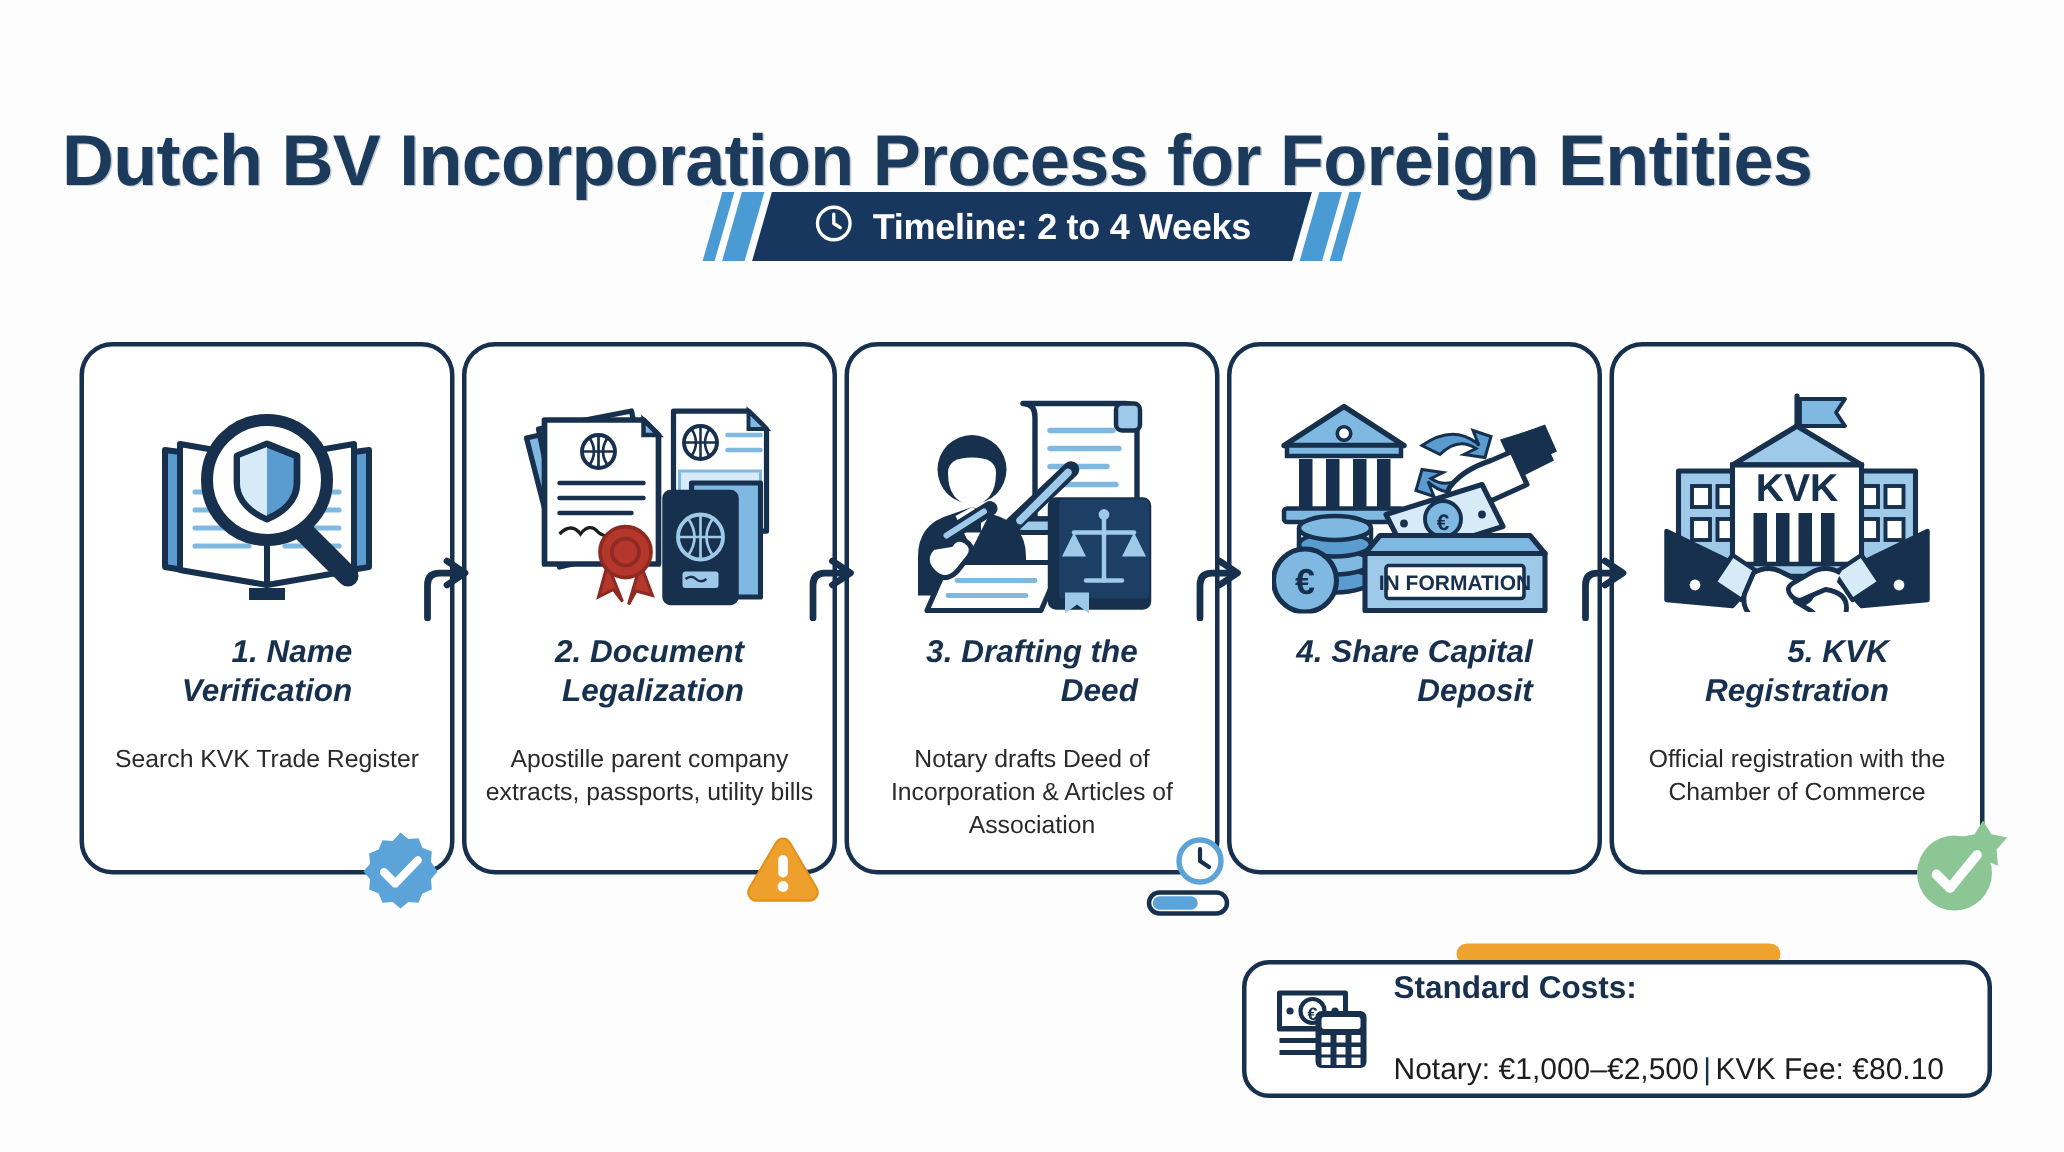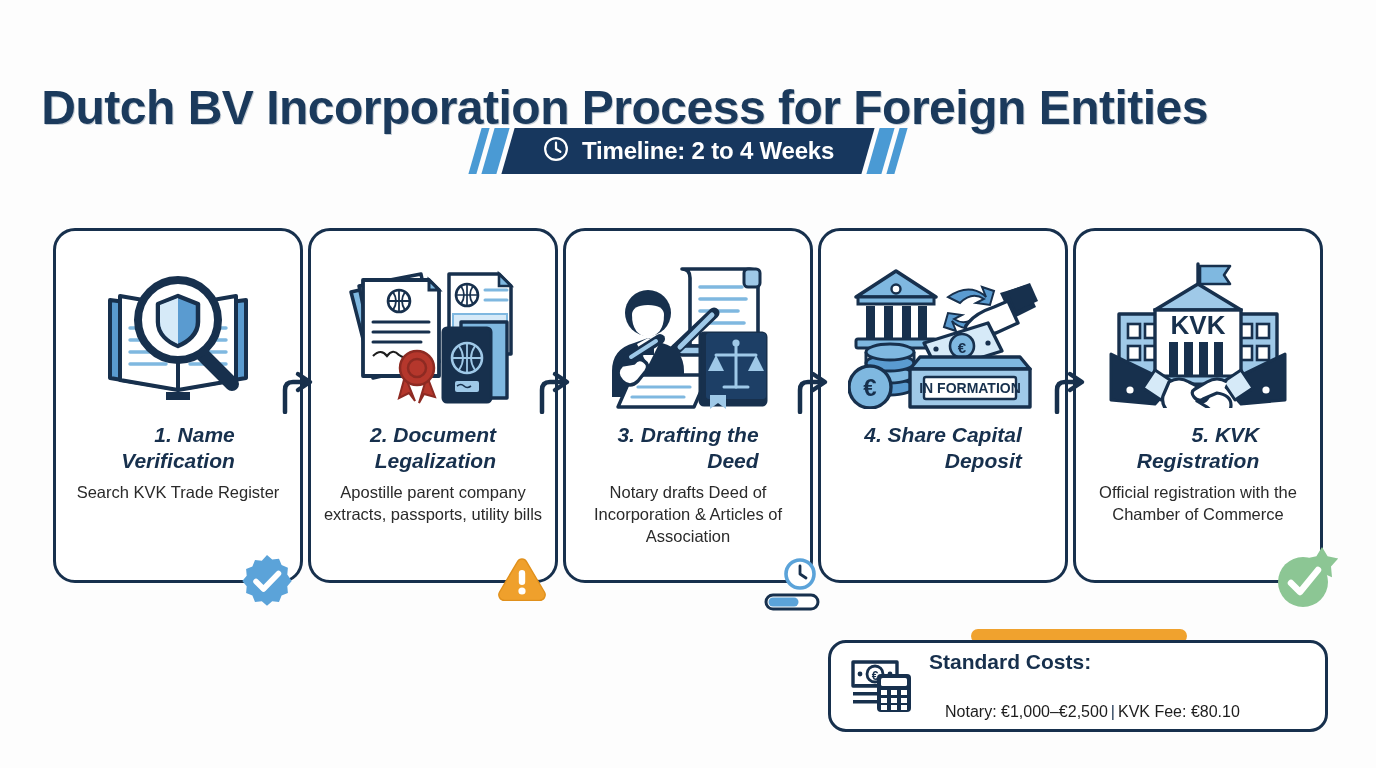--- a/index.html
+++ b/index.html
@@ -58,21 +58,21 @@
     display: flex; flex-direction: column; align-items: center;
     padding: 14px 10px 10px;
   }
   .card-icon { height: 175px; display: flex; align-items: center; justify-content: center; }
   .card-title {
     font-size: 21px; font-weight: bold; color: #17304d;
     text-align: right; line-height: 1.25; margin-top: 2px; font-style: italic;
   }
   .card-desc {
     font-size: 16.5px; color: #2a2a2a; text-align: center;
-    line-height: 1.35; margin-top: 6px;
+    line-height: 1.35; margin-top: 20px;
   }
 
   
   .arrow {
     position: absolute; top: 368px; width: 34px; height: 46px;
   }
   .arrow.a1 { left: 280px; }
   .arrow.a2 { left: 537px; }
   .arrow.a3 { left: 795px; }
   .arrow.a4 { left: 1052px; }
@@ -93,21 +93,21 @@
     display: flex; align-items: center; gap: 14px;
     padding: 0 20px;
   }
   .costs-tab {
     position: absolute; left: 971px; top: 629px;
     width: 216px; height: 14px; border-radius: 8px;
     background: #f0a22e;
   }
   .costs-text { display: flex; flex-direction: column; justify-content: center; gap: 28px; }
   .costs-title { font-size: 21px; font-weight: bold; color: #17304d; line-height: 1.2; }
-  .costs-line { font-size: 16px; color: #1d1d1d; line-height: 1.3; white-space: nowrap; margin-left: 16px; }
+  .costs-line { font-size: 20px; color: #1d1d1d; line-height: 1.3; white-space: nowrap; }
   .costs-sep { color: #17304d; padding: 0 3px; }
 </style>
 </head>
 <body>
 
 <div class="page">
 
   <div class="title">Dutch BV Incorporation Process for Foreign Entities</div>
 
   <div class="timeline-wrap">

